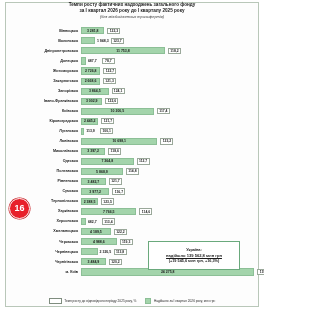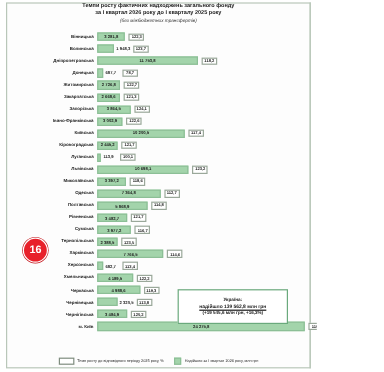--- a/index.html
+++ b/index.html
@@ -136,21 +136,20 @@
     left:9px;top:198px;
     width:19px;height:19px;
     border-radius:50%;
     background:#e8202a;
     border:1.1px solid #ffffff;
     box-shadow:0 0 0 0.5px #c4161c;
     display:flex;align-items:center;justify-content:center;
     font-size:9px;font-weight:bold;color:#ffffff;
     line-height:1;
     z-index:6;
-    margin-left:10px;
   }
 
   
   .legend{
     position:absolute;
     left:0;right:0;bottom:6px;
     display:flex;
     align-items:center;
     justify-content:center;
     gap:9px;

